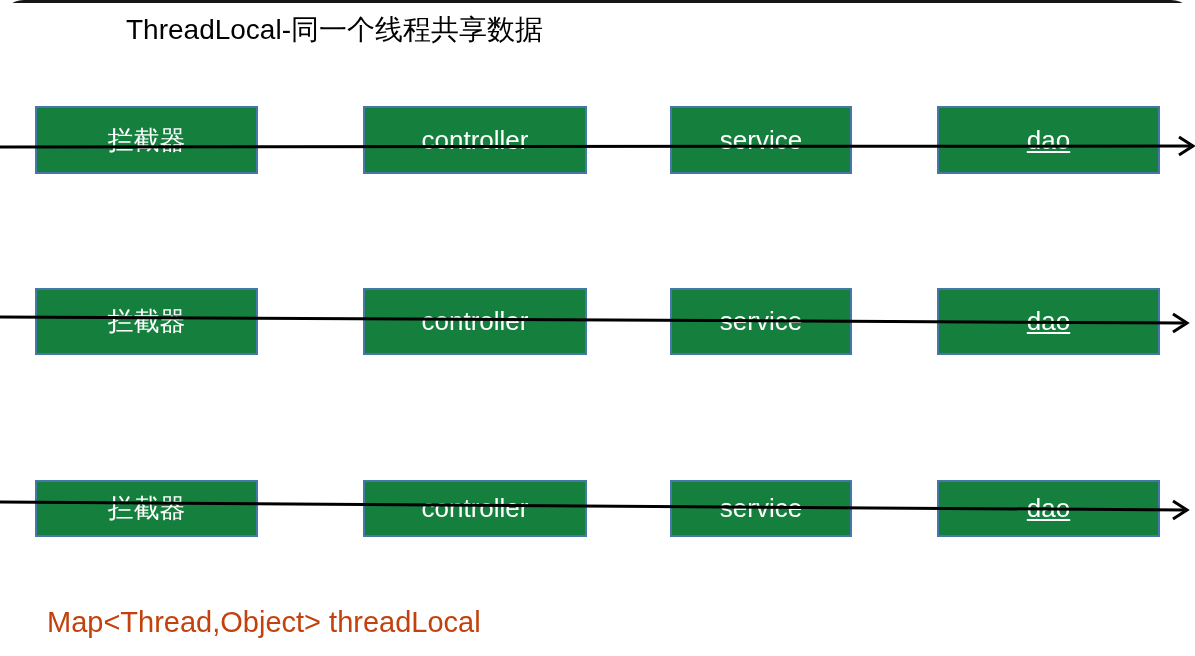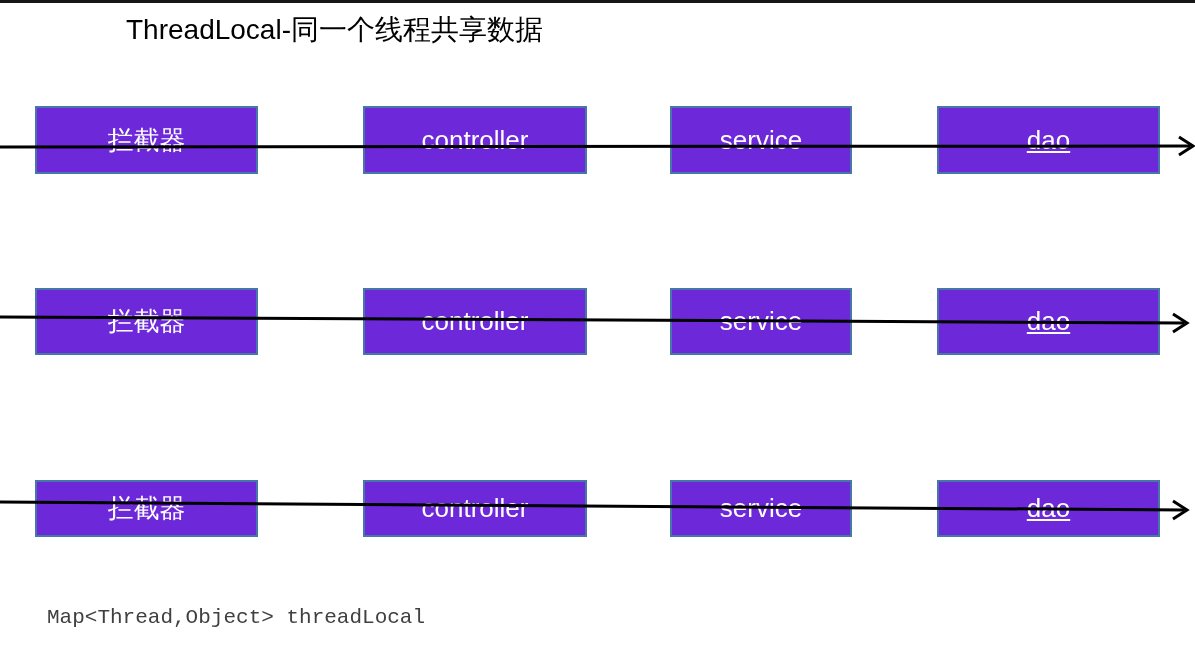--- a/index.html
+++ b/index.html
@@ -7,47 +7,47 @@
     padding: 0;
     background: #ffffff;
     font-family: "Liberation Sans", sans-serif;
   }
   .canvas {
     position: relative;
     width: 1195px;
     height: 656px;
     background: #ffffff;
     overflow: hidden;
+    border-radius: 24px;
   }
   .topbar {
     position: absolute;
     left: 0; top: 0;
     width: 1195px; height: 3px;
     background: #161616;
   }
   .title {
     position: absolute;
     left: 126px; top: 12px;
     font-size: 28px;
     line-height: 1.25;
     color: #000000;
     white-space: nowrap;
   }
   .footer {
     position: absolute;
     left: 47px; top: 606px;
-    font-size: 21px;
-    color: #404040;
+    font-size: 29px;
+    color: #c2410c;
     white-space: nowrap;
-    font-family: Liberation Mono, monospace;
   }
   .box {
     position: absolute;
     box-sizing: border-box;
-    background: #6d28d9;
+    background: #15803d;
     border: 2px solid #4677A8;
     color: #ffffff;
     display: flex;
     align-items: center;
     justify-content: center;
     font-size: 26px;
     z-index: 1;
   }
   
   .c1 { left: 35px;  width: 223px; }

